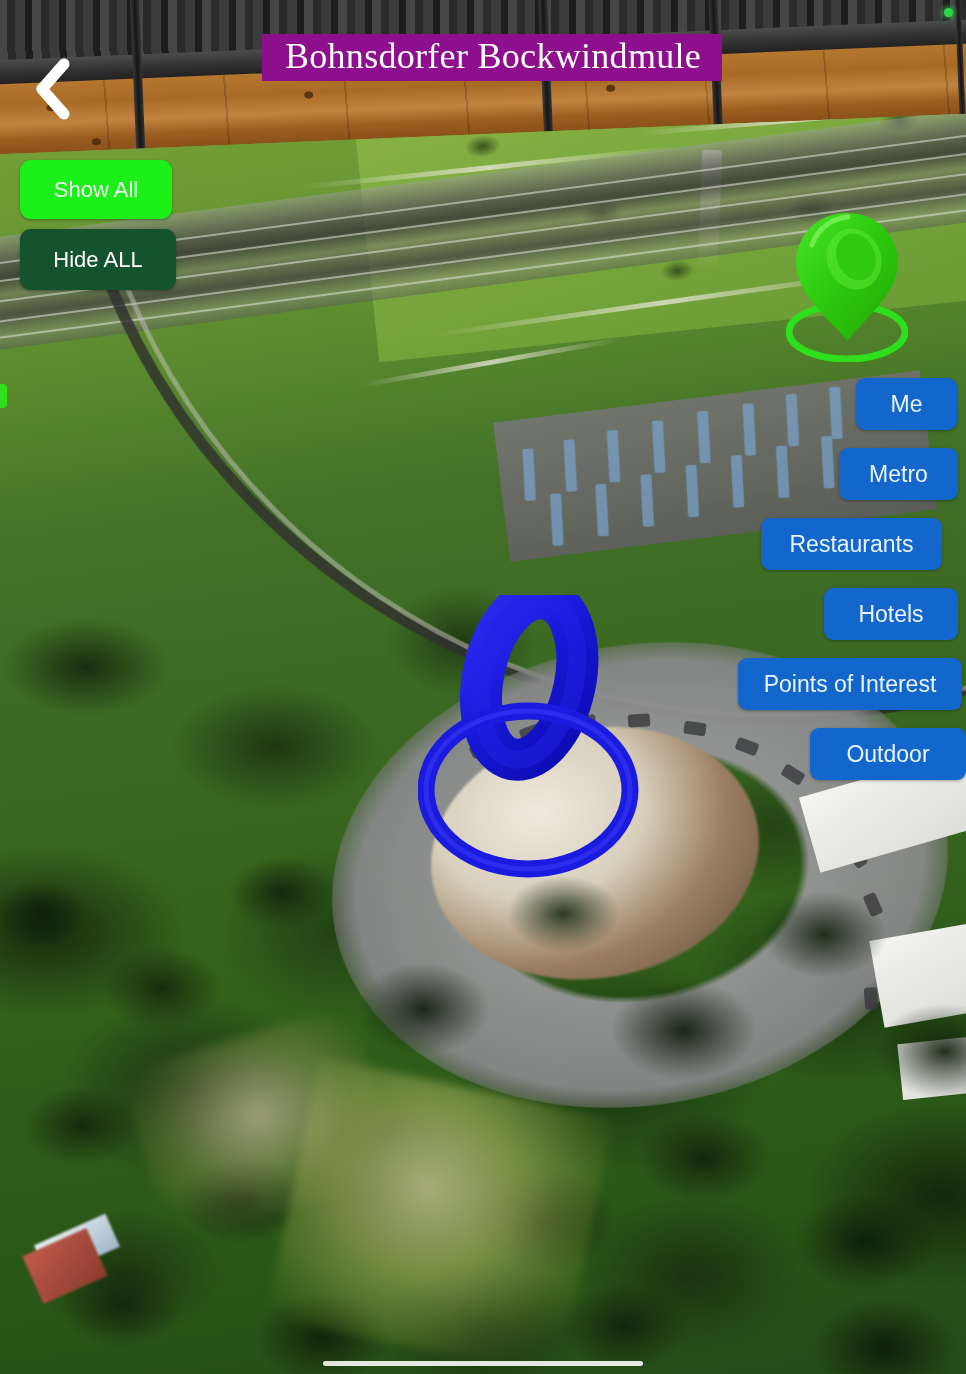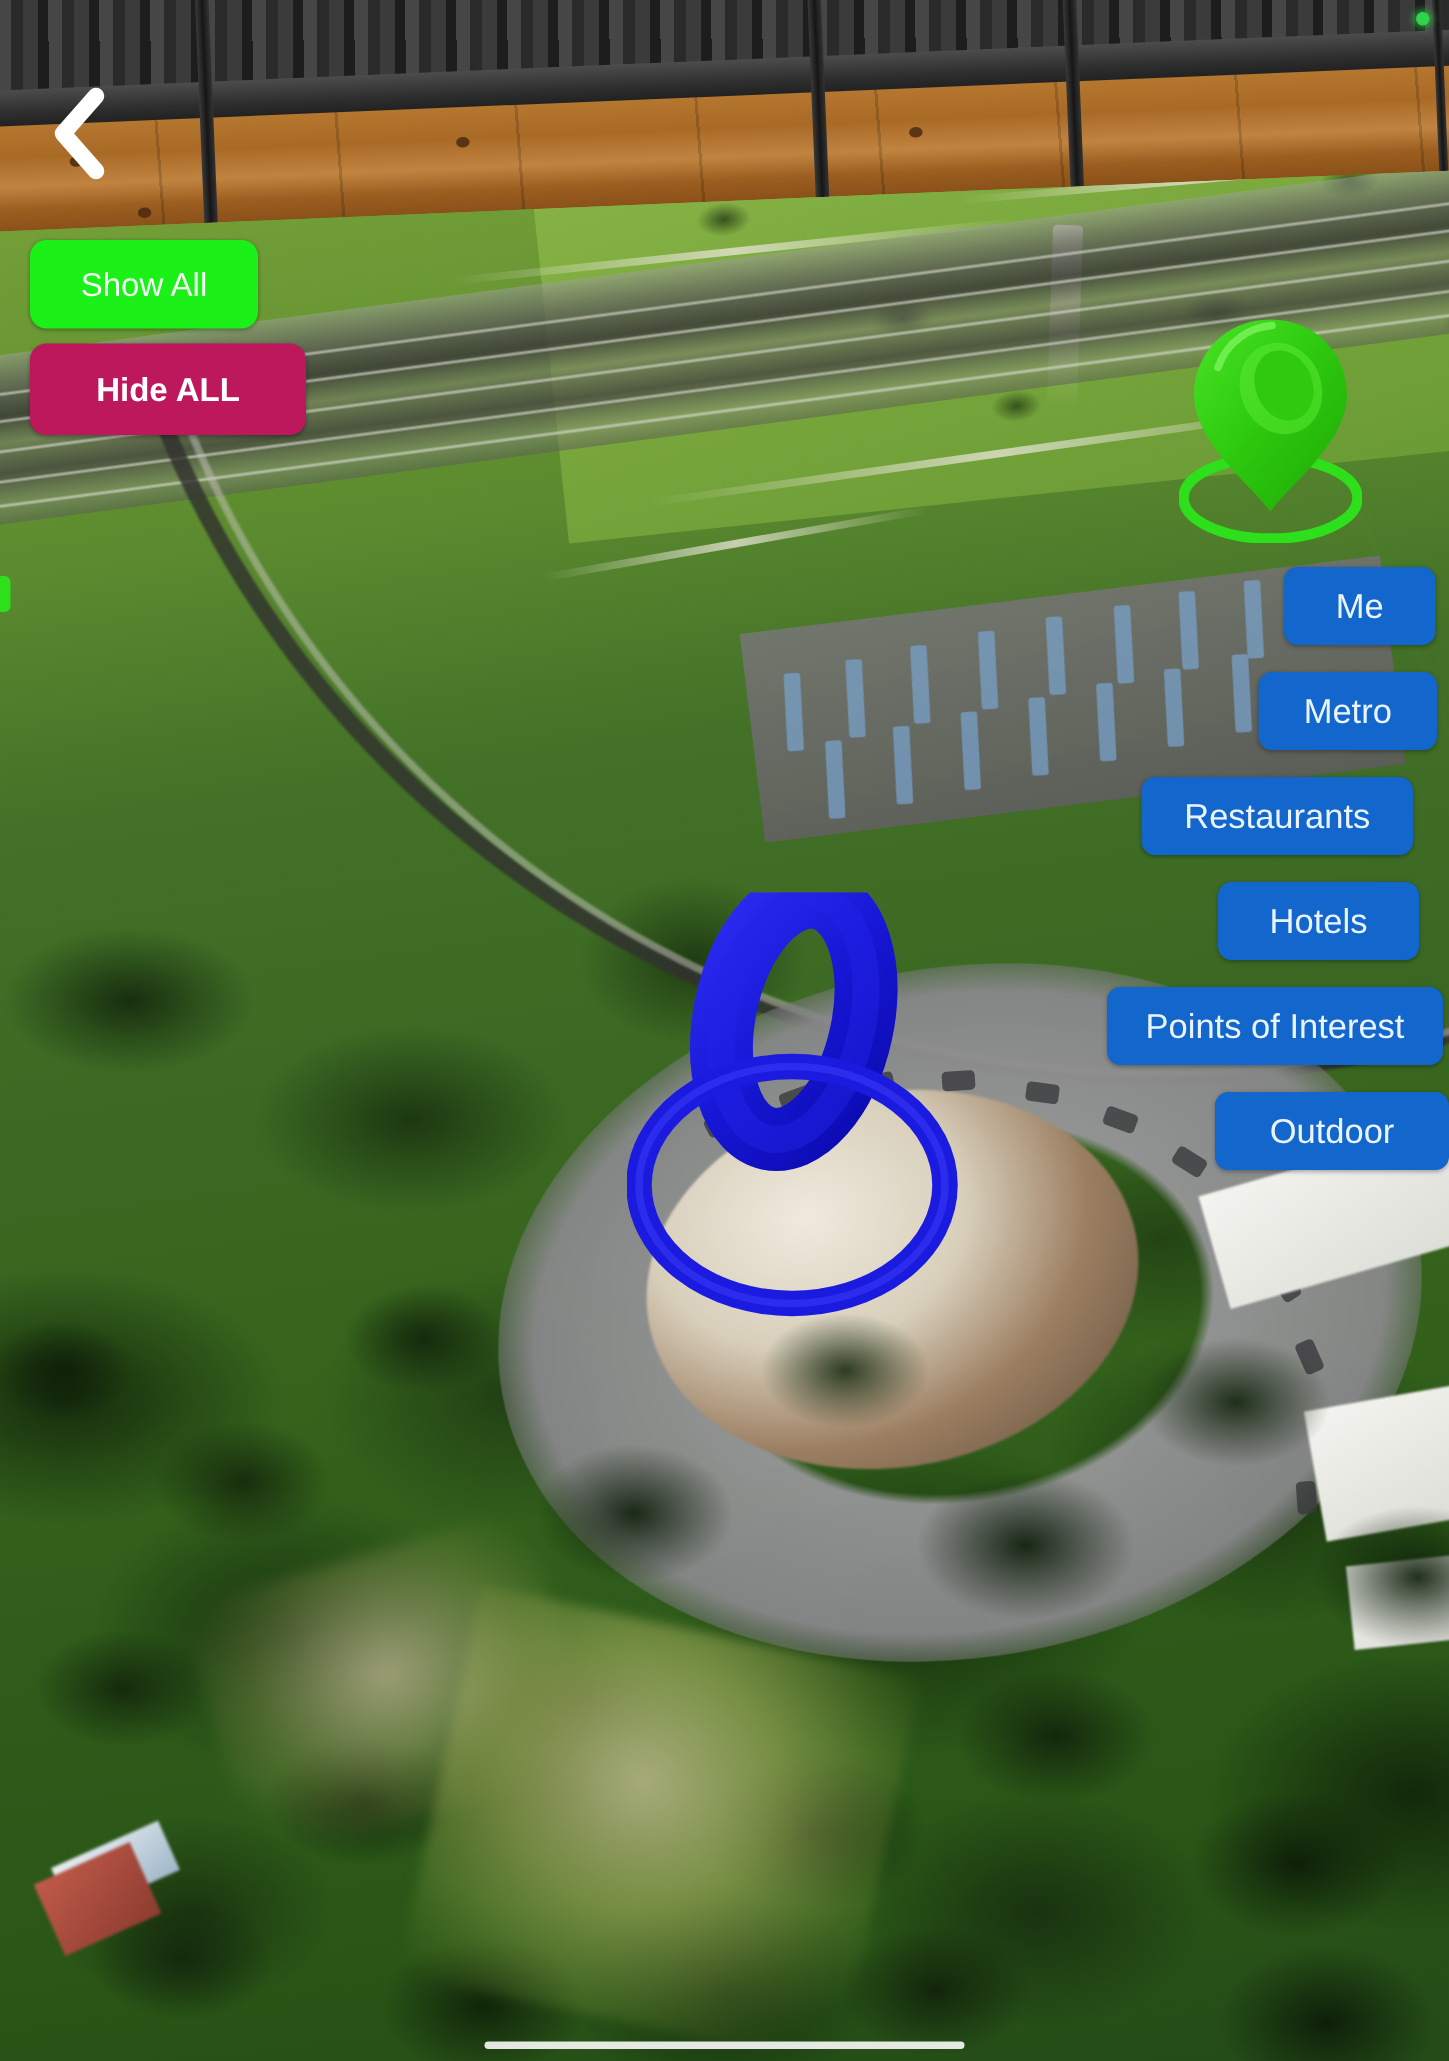--- a/index.html
+++ b/index.html
@@ -355,23 +355,22 @@
     background: #0d5d12;
     margin-bottom: 11px;
   }
   #btn-show-all {
     width: 152px; height: 59px;
     background: #1bf019;
     color: #f2fff2;
     margin-bottom: 10px;
   }
   #btn-hide-all {
-    width: 184px; height: 61px;
-    background: #be185d;
-    font-weight: bold;
+    width: 156px; height: 61px;
+    background: #14532d;
   }
 
   
   .edge-sliver {
     position: absolute;
     left: 0; top: 384px;
     width: 7px; height: 24px;
     background: #2ee01c;
     border-radius: 0 4px 4px 0;
   }
@@ -556,39 +555,40 @@
       </svg>
     </div>
   </div>
 
   <div id="back-button">
     <svg width="46" height="62" viewBox="0 0 46 62">
       <path d="M34 6 L12 31 L34 56" fill="none" stroke="#ffffff" stroke-width="11" stroke-linecap="round" stroke-linejoin="round"></path>
     </svg>
   </div>
 
+  <div id="title-banner">Bohnsdorfer Bockwindmule</div>
 
   <div class="left-stack">
     <button class="ctrl-btn" id="btn-show-all">Show All</button>
     <button class="ctrl-btn" id="btn-hide-all">Hide ALL</button>
   </div>
 
   <div class="edge-sliver"></div>
 
   <div class="right-stack">
     <div class="cat-row" style="margin-right:9px;">
       <button class="cat-btn" style="width:101px;">Me</button>
     </div>
     <div class="cat-row" style="margin-right:8px;">
       <button class="cat-btn" style="width:119px;">Metro</button>
     </div>
     <div class="cat-row" style="margin-right:24px;">
       <button class="cat-btn" style="width:181px;">Restaurants</button>
     </div>
-    <div class="cat-row" style="margin-right:20px;">
+    <div class="cat-row" style="margin-right:8px;">
       <button class="cat-btn" style="width:134px;">Hotels</button>
     </div>
     <div class="cat-row" style="margin-right:4px;">
       <button class="cat-btn" style="width:224px;">Points of Interest</button>
     </div>
     <div class="cat-row" style="margin-right:0px;">
       <button class="cat-btn" style="width:156px;">Outdoor</button>
     </div>
   </div>
 

